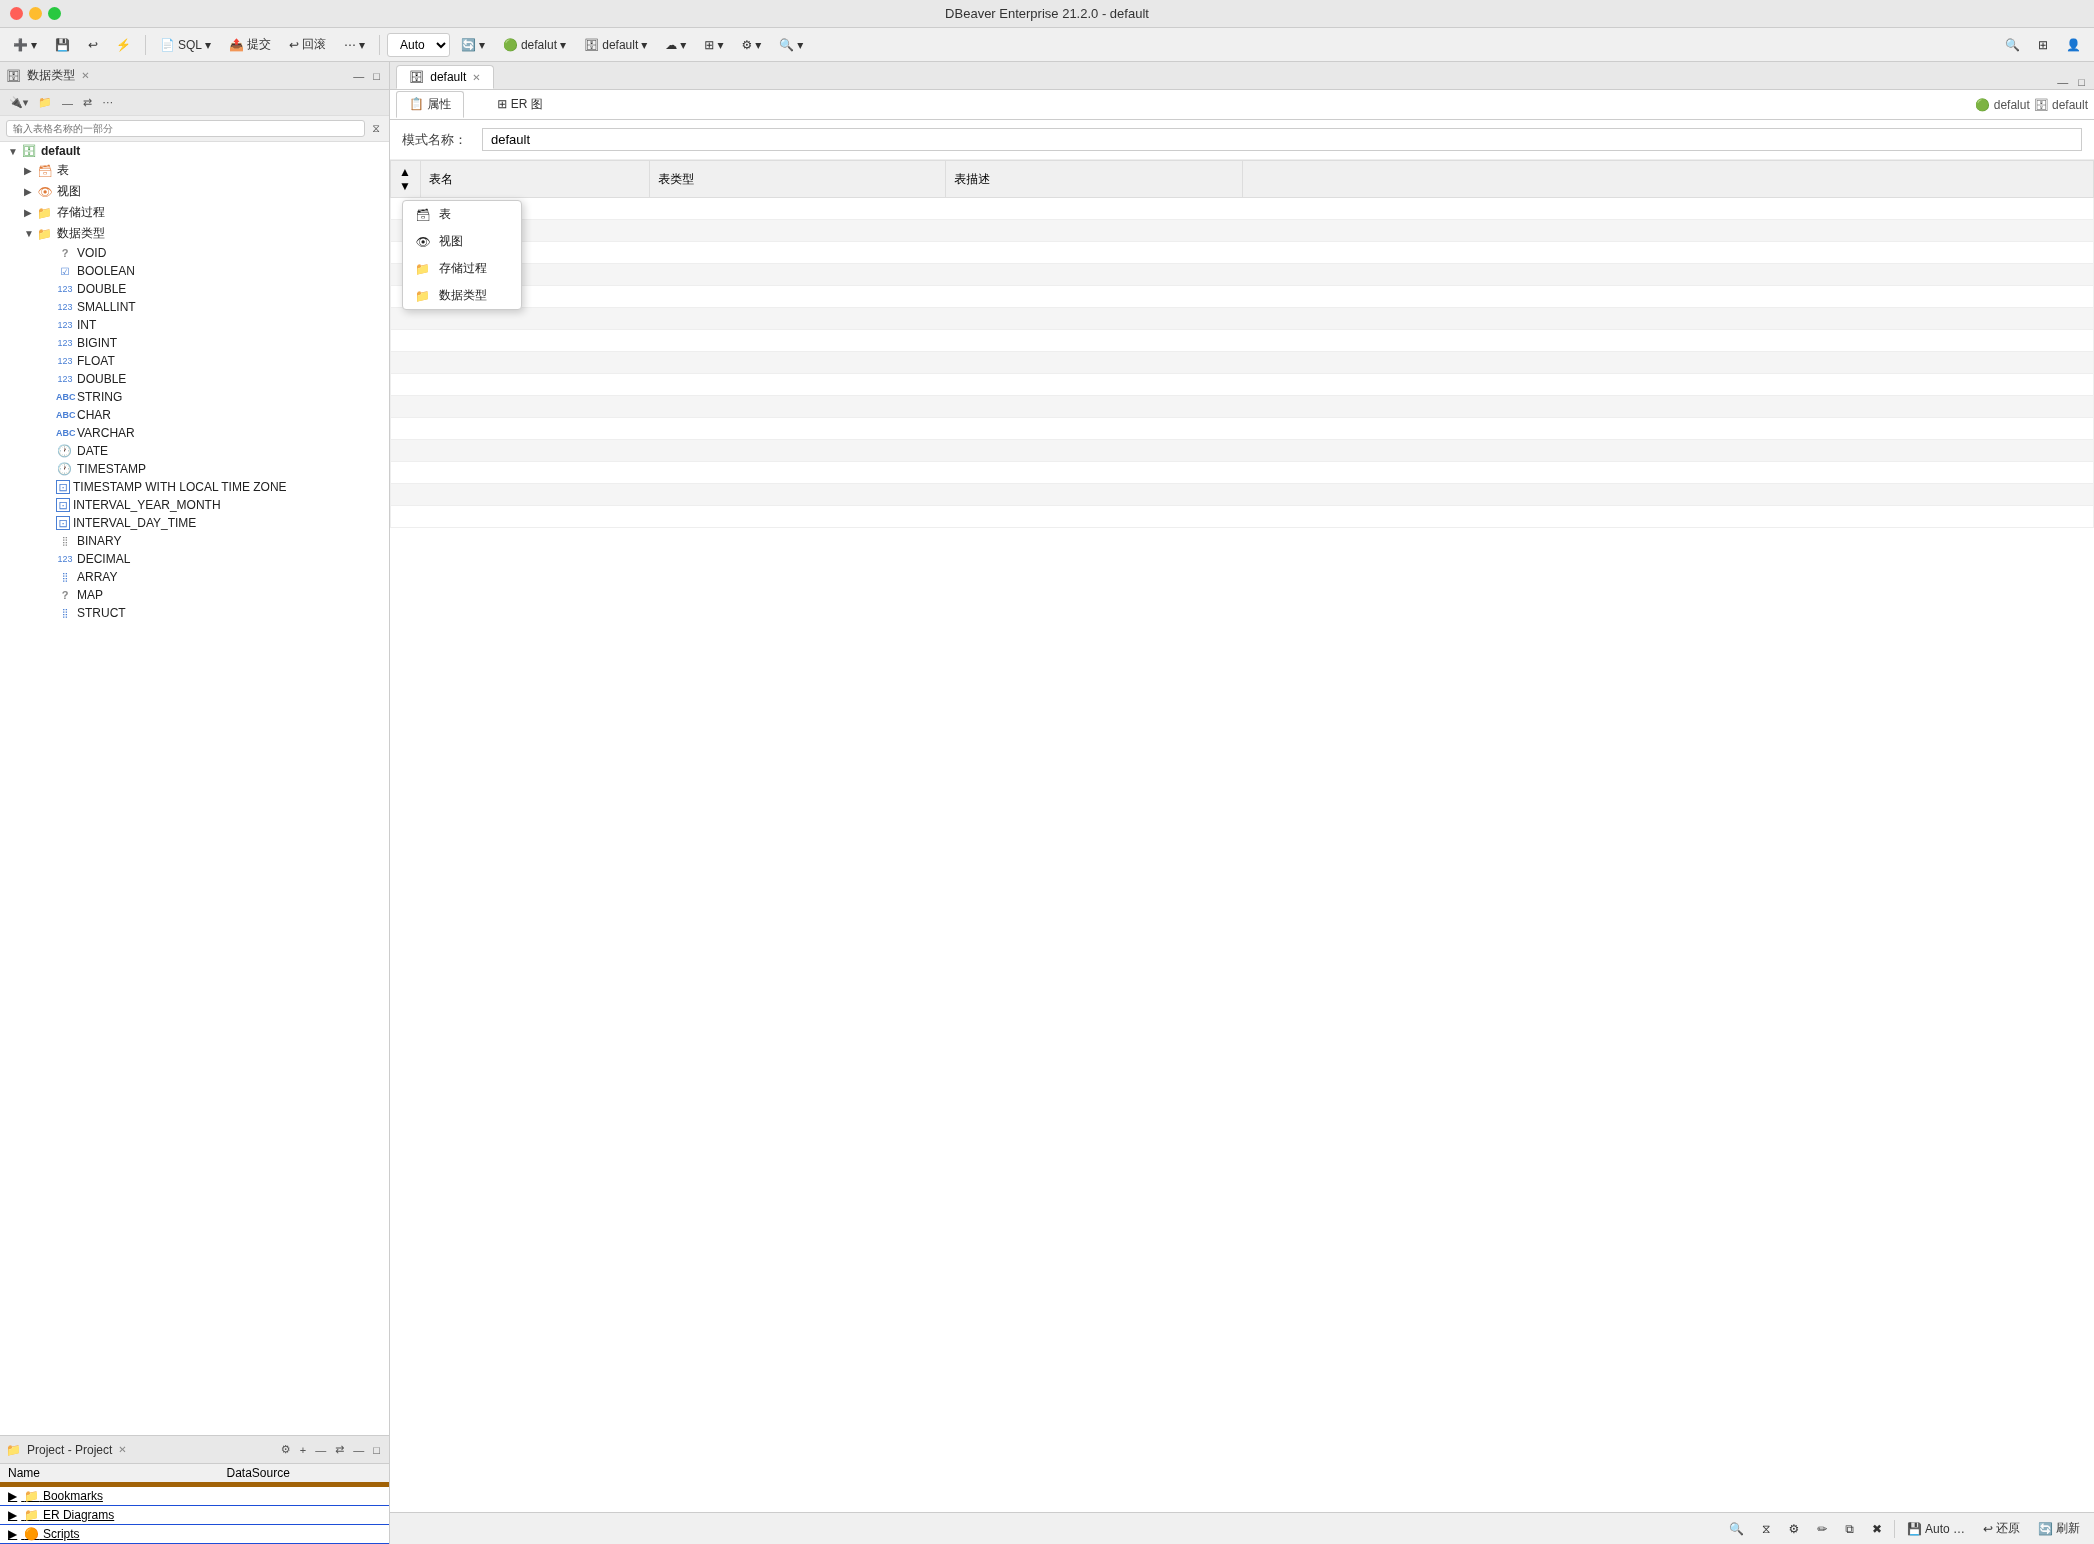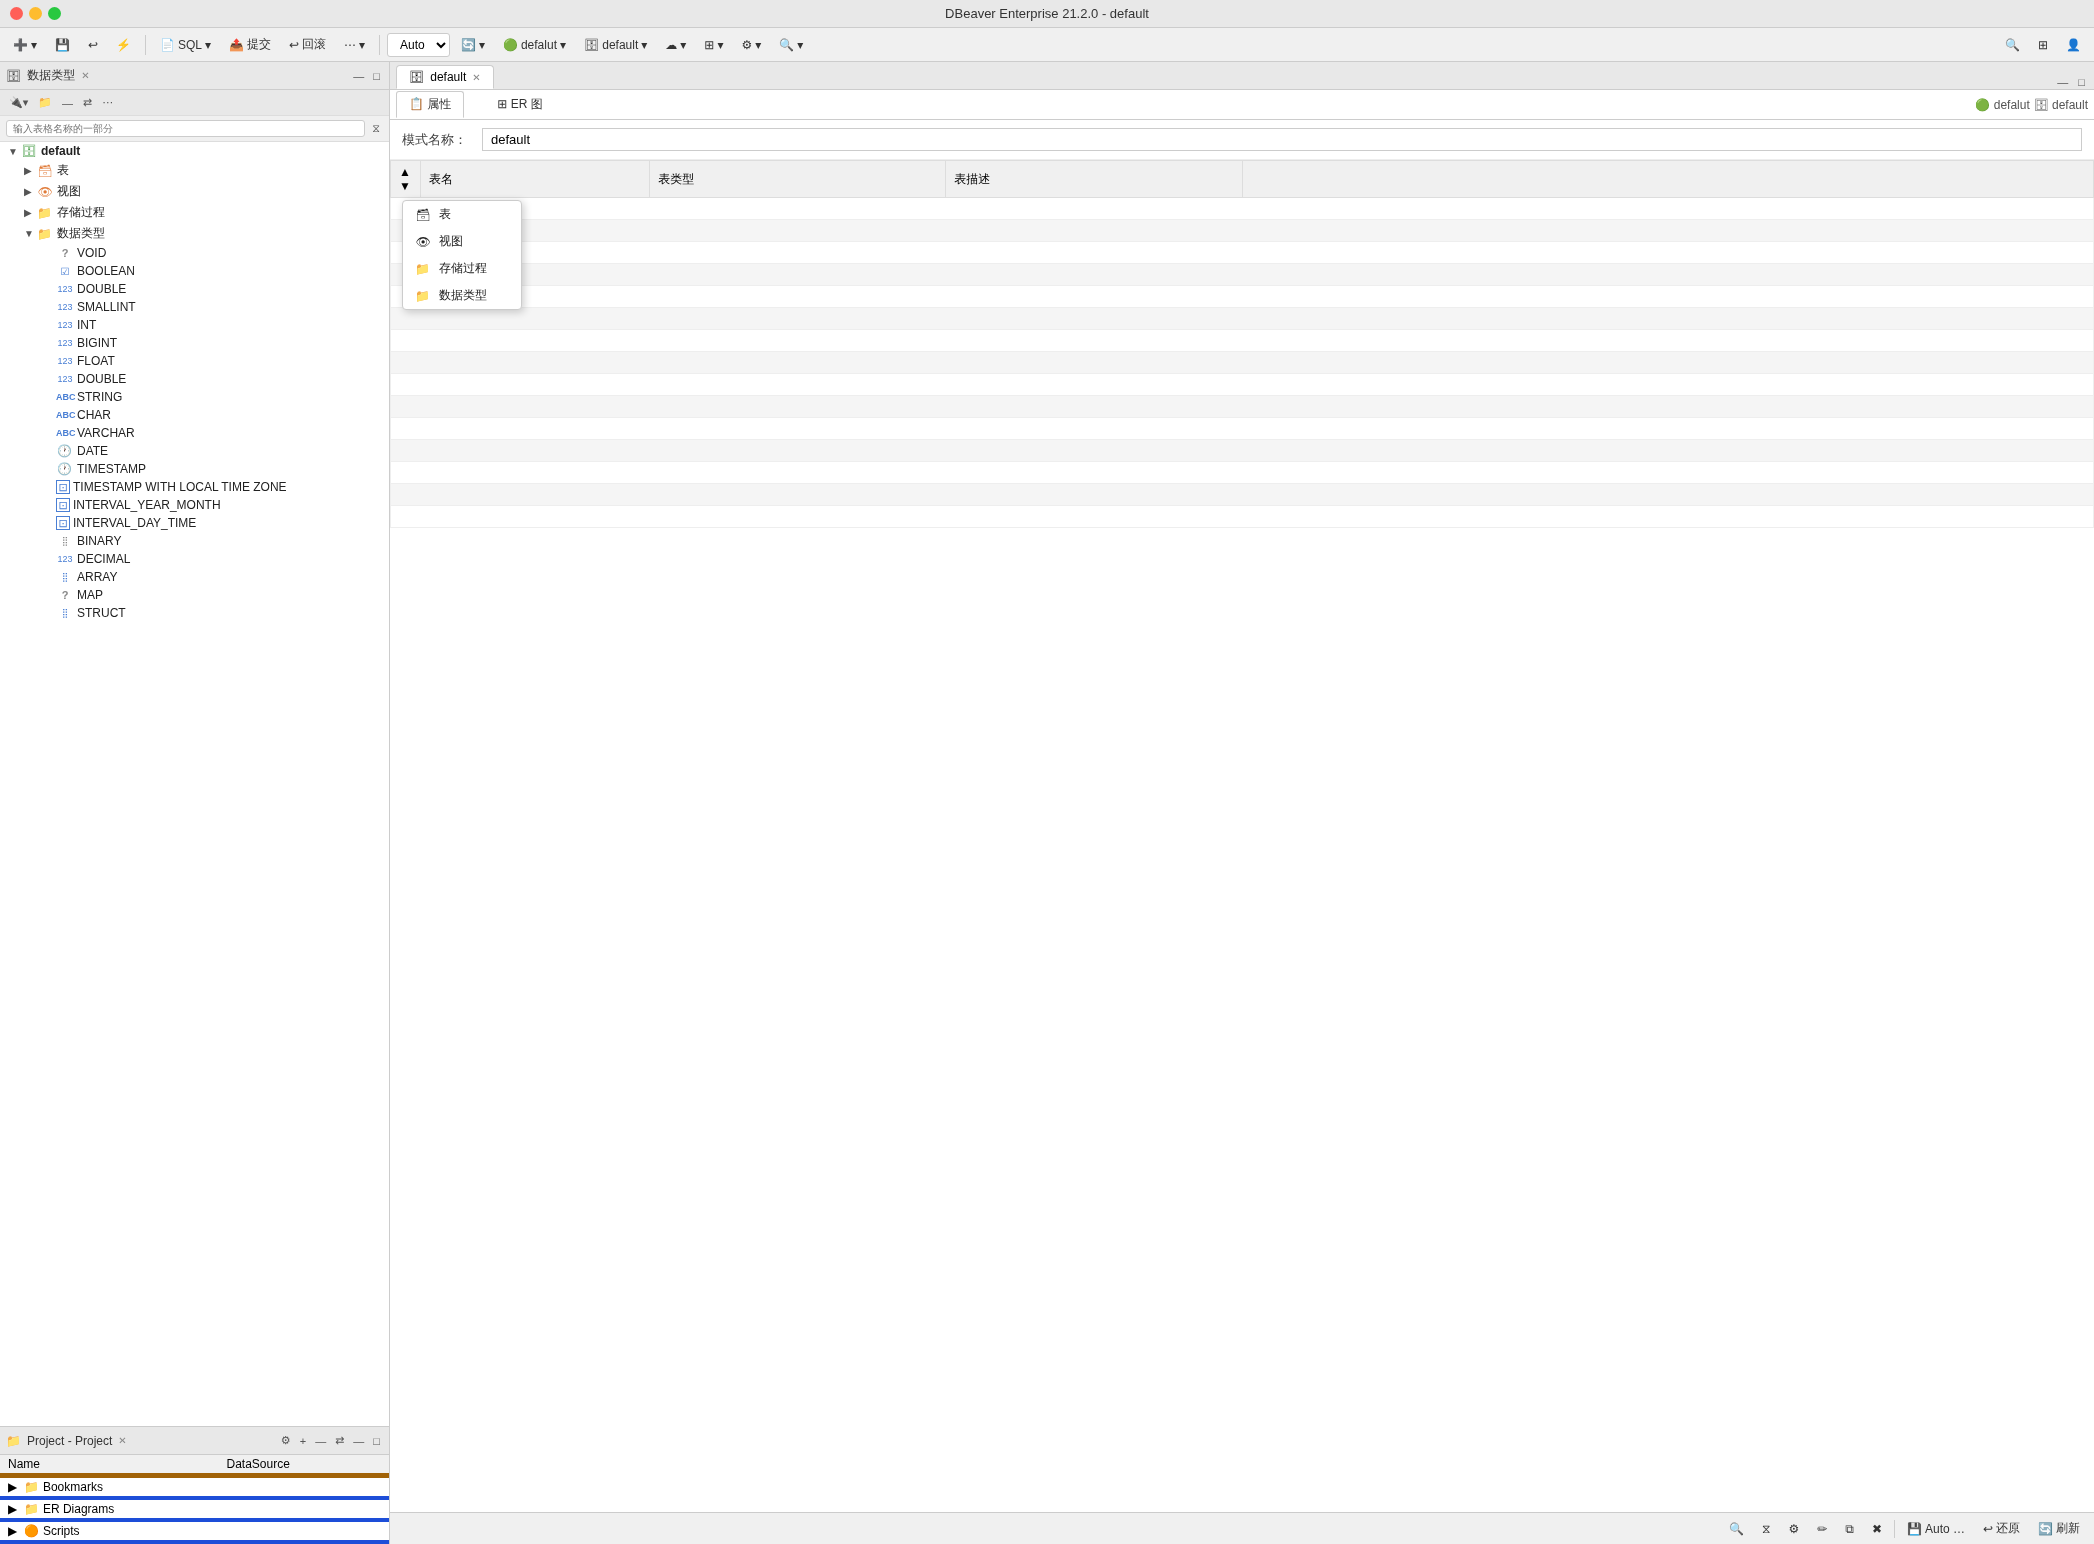--- a/index.html
+++ b/index.html
@@ -192,21 +192,22 @@
     }
     .project-table th {
       background: #f0f0f0;
       border-bottom: 5px solid #a16207;
       padding: 2px 8px;
       text-align: left;
       font-weight: normal;
     }
     .project-table td {
       padding: 2px 8px;
-      border-bottom: 4px solid #1d4ed8;
+      border-bottom: 1px solid #1d4ed8;
+      text-decoration: underline;
     }
     .project-row { cursor: pointer; }
 
     
     .right-panel {
       flex: 1;
       background: white;
       display: flex;
       flex-direction: column;
     }

